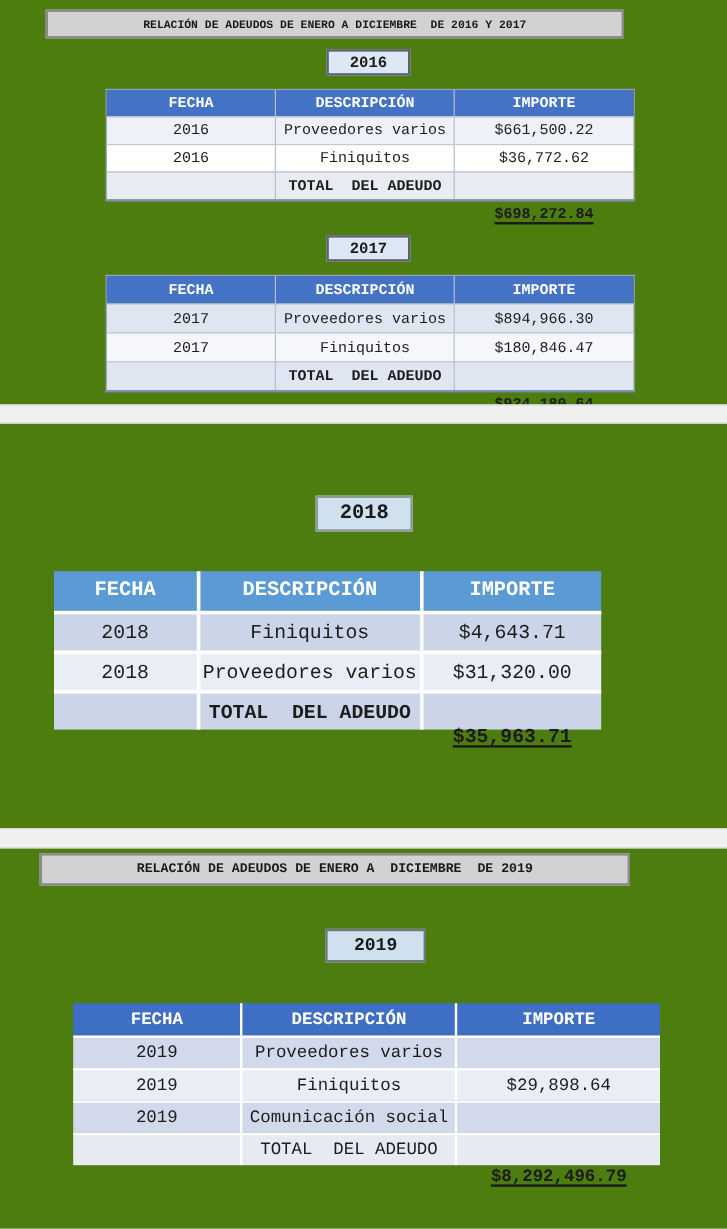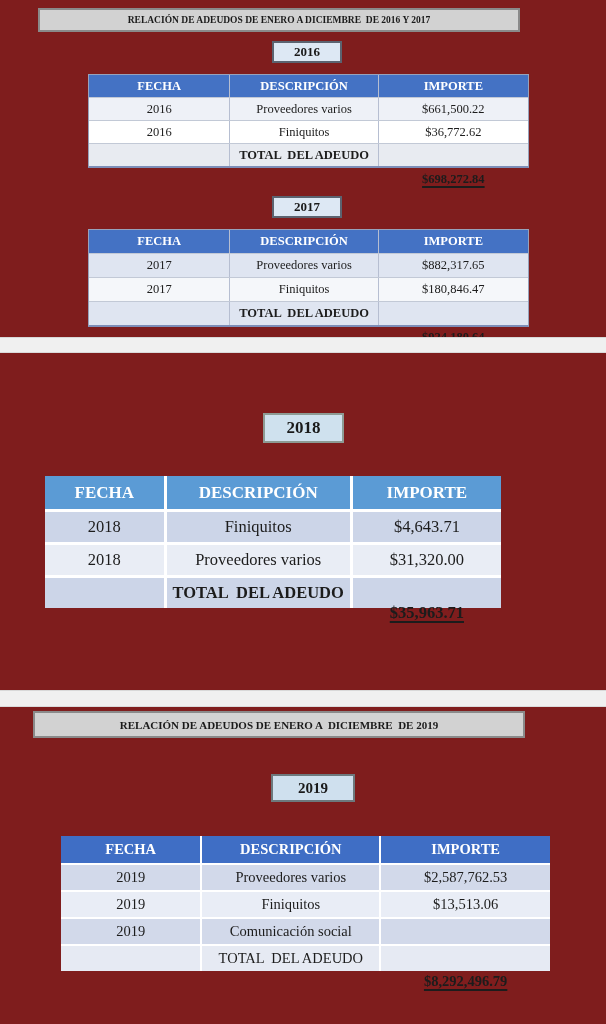--- a/index.html
+++ b/index.html
@@ -1,18 +1,18 @@
 <!DOCTYPE html>
 <html><head>
 <meta charset="utf-8">
 <style>
   html,body{margin:0;padding:0;background:#ffffff;}
   .canvas{
-    position:relative;width:606px;height:1024px;background:#7f1d1d;
-    font-family:Liberation Serif, serif;color:#1c1c1c;overflow:hidden;
+    position:relative;width:606px;height:1024px;background:#4d7c0f;
+    font-family:Liberation Mono, monospace;color:#1c1c1c;overflow:hidden;
   }
   
   .page-gap{position:absolute;left:0;width:606px;background:#f0f0f0;
     border-top:1px solid #d8d8d8;border-bottom:1px solid #dadada;}
   .gap1{top:337px;height:14px;}
   .gap2{top:690px;height:15px;}
 
   
   .banner{
     position:absolute;background:#d2d2d2;border:2px solid #8a8a8a;
@@ -131,21 +131,21 @@
 
   <div class="tbl t2">
     <div class="tr head">
       <div class="cell c1">FECHA</div>
       <div class="cell c2">DESCRIPCIÓN</div>
       <div class="cell c3">IMPORTE</div>
     </div>
     <div class="tr body-row r1">
       <div class="cell c1">2017</div>
       <div class="cell c2">Proveedores varios</div>
-      <div class="cell c3">$882,317.65</div>
+      <div class="cell c3">$894,966.30</div>
     </div>
     <div class="tr body-row r2">
       <div class="cell c1">2017</div>
       <div class="cell c2">Finiquitos</div>
       <div class="cell c3">$180,846.47</div>
     </div>
     <div class="tr body-row rt">
       <div class="cell c1"></div>
       <div class="cell c2 bold">TOTAL  DEL ADEUDO</div>
       <div class="cell c3 total-val">$924,180.64</div>
@@ -194,26 +194,25 @@
 
   <div class="tbl t4">
     <div class="tr head">
       <div class="cell c1">FECHA</div>
       <div class="cell c2">DESCRIPCIÓN</div>
       <div class="cell c3">IMPORTE</div>
     </div>
     <div class="tr body-row r1">
       <div class="cell c1">2019</div>
       <div class="cell c2">Proveedores varios</div>
-      <div class="cell c3">$2,587,762.53</div>
     </div>
     <div class="tr body-row r2">
       <div class="cell c1">2019</div>
       <div class="cell c2">Finiquitos</div>
-      <div class="cell c3">$13,513.06</div>
+      <div class="cell c3">$29,898.64</div>
     </div>
     <div class="tr body-row r3">
       <div class="cell c1">2019</div>
       <div class="cell c2">Comunicación social</div>
     </div>
     <div class="tr body-row rt">
       <div class="cell c1"></div>
       <div class="cell c2">TOTAL  DEL ADEUDO</div>
       <div class="cell c3 total-val">$8,292,496.79</div>
     </div>

